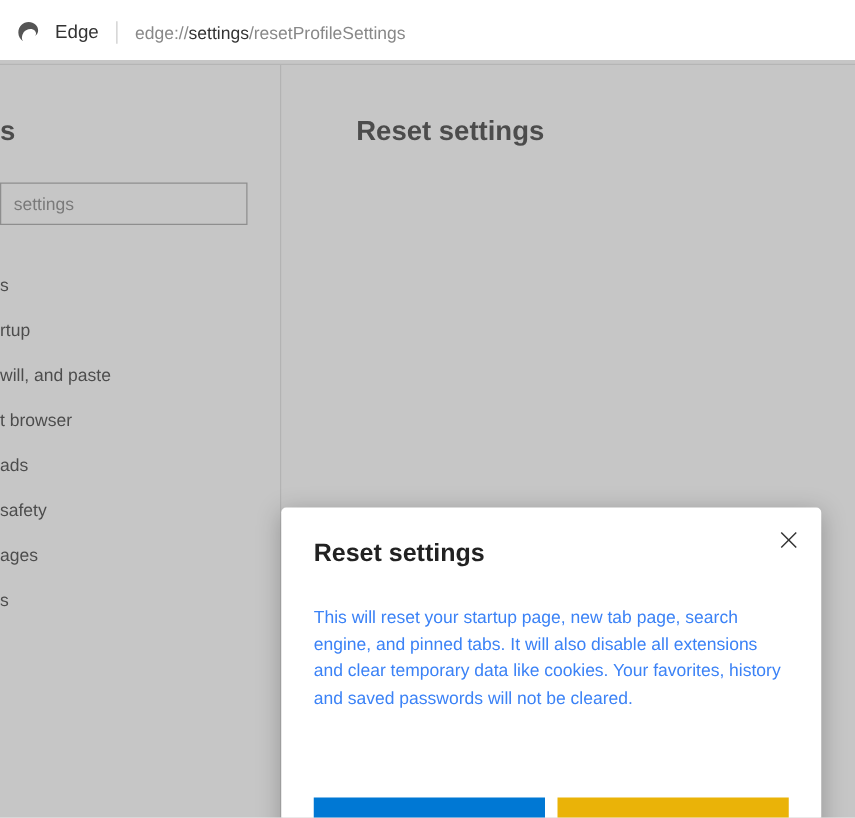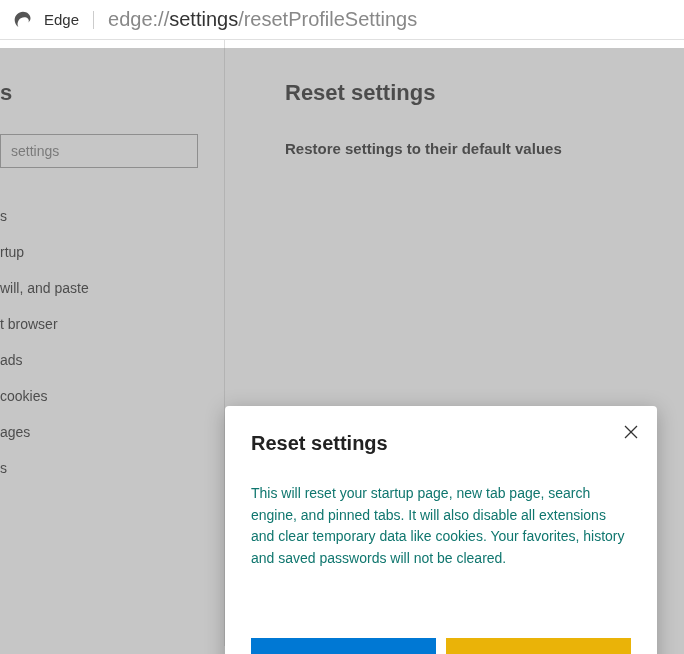--- a/index.html
+++ b/index.html
@@ -9,21 +9,21 @@
       font-family: 'Segoe UI', Tahoma, sans-serif;
     }
     body {
       width: 684px;
       height: 654px;
       overflow: hidden;
       position: relative;
       background: #fff;
     }
     .address-bar {
-      height: 40px;
+      height: 52px;
       display: flex;
       align-items: center;
       padding: 0 12px;
       border-bottom: 1px solid #e0e0e0;
       background: #fff;
     }
     .edge-icon {
       width: 22px;
       height: 22px;
       margin-right: 10px;
@@ -36,21 +36,21 @@
       color: #333;
       margin-right: 14px;
     }
     .divider {
       width: 1px;
       height: 18px;
       background: #ccc;
       margin-right: 14px;
     }
     .url {
-      font-size: 20px;
+      font-size: 14px;
       color: #888;
     }
     .url .dark {
       color: #333;
     }
     .content-wrapper {
       display: flex;
       height: calc(100% - 48px);
       position: relative;
     }
@@ -139,21 +139,21 @@
       justify-content: center;
     }
     .dialog-title {
       font-size: 20px;
       font-weight: 600;
       color: #222;
       margin-bottom: 28px;
     }
     .dialog-body {
       font-size: 14px;
-      color: #0f766e;
+      color: #3b82f6;
       line-height: 1.55;
       margin-bottom: 24px;
       margin-top: 17px;
     }
     .dialog-buttons {
       display: flex;
       gap: 10px;
     }
     .btn {
       flex: 1;
@@ -196,30 +196,29 @@
     <div class="sidebar-title">s</div>
     <div class="search-box">
       <input type="text" placeholder="settings" style="">
     </div>
     <ul class="sidebar-list">
       <li>s</li>
       <li>rtup</li>
       <li>will, and paste</li>
       <li>t browser</li>
       <li>ads</li>
-      <li>cookies</li>
+      <li>safety</li>
       <li>ages</li>
       <li>s</li>
       <li></li>
 
     </ul>
   </div>
   <div class="main">
     <h1 class="main-title">Reset settings</h1>
-    <div class="main-subtitle">Restore settings to their default values</div>
   </div>
 </div>
 
 <div class="overlay"></div>
 
 <div class="dialog">
   <div class="dialog-close">
     <svg width="14" height="14" viewBox="0 0 14 14">
       <line x1="1" y1="1" x2="13" y2="13" stroke="#333" stroke-width="1.2"></line>
       <line x1="13" y1="1" x2="1" y2="13" stroke="#333" stroke-width="1.2"></line>

